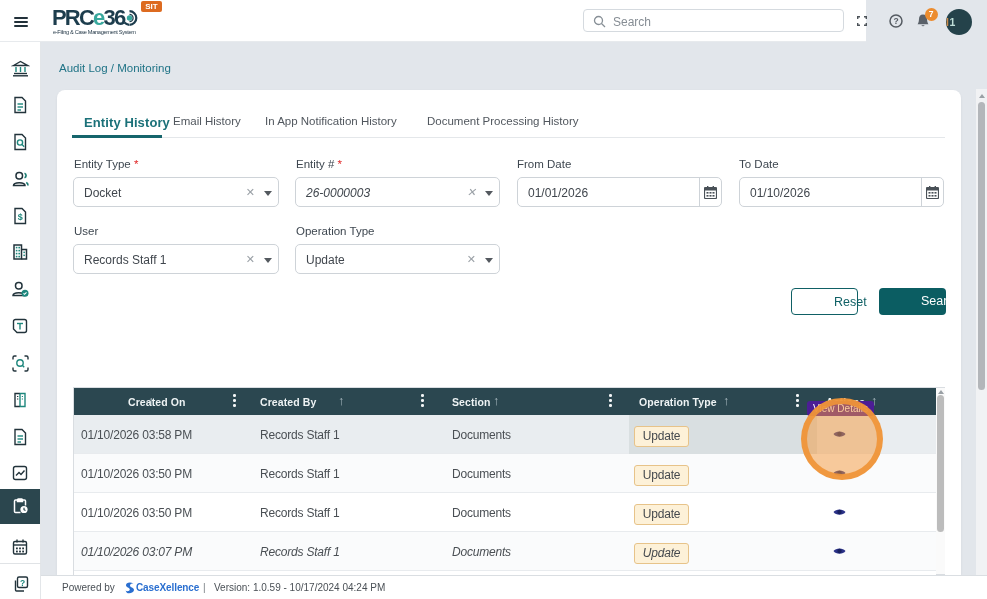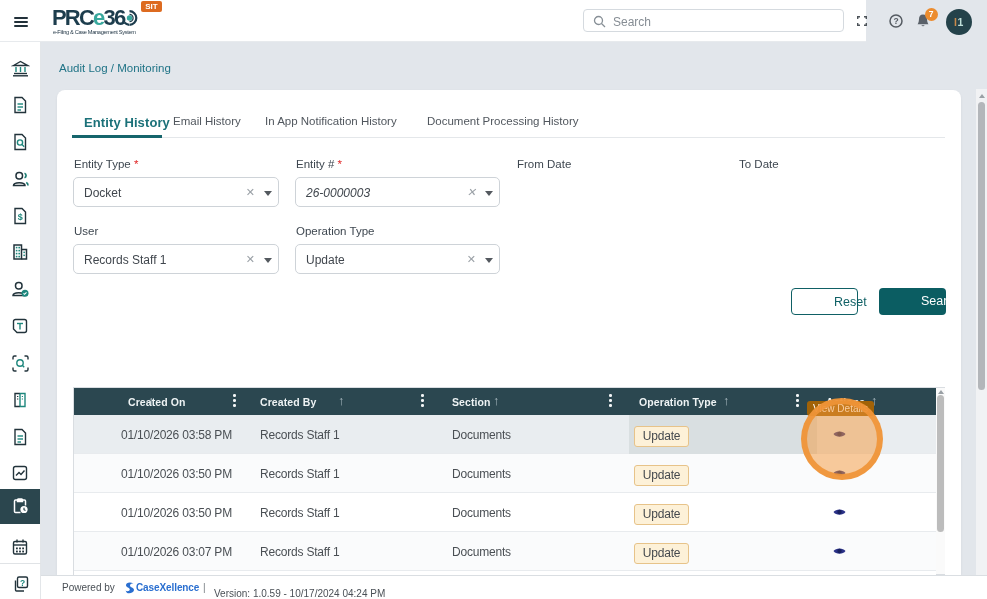--- a/index.html
+++ b/index.html
@@ -9,21 +9,21 @@
 
 #topbar { left:0; top:0; width:866px; height:42px; background:#fff; border-bottom:1px solid #e7eaed; z-index:20; }
 #burger div { position:absolute; left:14px; width:14.3px; height:2.1px; background:#22313a; border-radius:1px; }
 #logoTxt { left:52px; top:7px; font-size:22px; font-weight:bold; color:#1d3d4d; letter-spacing:-1.8px; line-height:22px;}
 #logoTxt .e { color:#38a89d; }
 #logoSub { left:53px; top:28.5px; font-size:5.7px; color:#273b4a; letter-spacing:-0.35px; }
 #sit { left:141px; top:1px; width:21px; height:11px; background:#dd6b20; border-radius:2px; color:#fff; font-size:8px; font-weight:bold; text-align:center; line-height:11px; }
 #search { left:583px; top:9px; width:261px; height:23px; border:1px solid #d5dadf; border-radius:4px; background:#fff; }
 #search .ph { position:absolute; left:29px; top:4.5px; font-size:12px; color:#868d94; }
 .hicon { color:#565c63; }
-#avatar { left:946px; top:8.5px; width:26px; height:26px; border-radius:50%; background:#24424a; color:#d9ece9; font-size:10.5px; font-weight:bold; text-align:center; line-height:26px; letter-spacing:0.5px; }
+#avatar { left:946px; top:8.5px; width:26px; height:26px; border-radius:50%; background:#24424a; color:#d9ece9; font-size:10.5px; font-weight:bold; line-height:26px; letter-spacing:0.5px; }
 #bellbadge { left:924.5px; top:7.5px; width:13px; height:13px; border-radius:50%; background:#ec8c2e; color:#fff; font-size:8.5px; font-weight:bold; text-align:center; line-height:13px; z-index:22;}
 
 #sidebar { left:0; top:42px; width:41px; height:557px; background:#fff; border-right:1px solid #e3e6e9; z-index:15; }
 .sic { position:absolute; left:8px; width:24px; height:24px; display:flex; align-items:center; justify-content:center; }
 #selbox { position:absolute; left:0; width:40px; height:35px; background:#2b464e; border-radius:0; }
 #sidediv { position:absolute; left:0; width:41px; height:1px; background:#e0e3e6; }
 
 #crumb { left:59px; top:62px; font-size:11.5px; color:#1f7386; z-index:5;text-align:center;}
 
 #card { left:57px; top:90px; width:904px; height:485px; background:#fff; border-radius:8px 8px 0 0; box-shadow:0 1px 3px rgba(0,0,0,0.06); z-index:4; }
@@ -44,36 +44,36 @@
 #resetbtn { left:734px; border:1px solid #0f6065; color:#0f6065; background:#fff; }
 #searchbtn { left:822px; background:#0b5d62; color:#fff; }
 
 #tbl { position:absolute; left:16px; top:297px; width:872px; height:188px; border:1px solid #d9dde1; }
 #thead { position:absolute; left:0; top:0; width:862px; height:27px; background:#2b4750; }
 .th { position:absolute; top:8px; font-size:10.5px; font-weight:bold; color:#eef3f4; letter-spacing:0.1px; }
 .sortarr { position:absolute; top:6px; color:#a7b7bd; font-size:12.5px; }
 .dots { position:absolute; top:6px; width:3px; }
 .dots i { display:block; width:2.6px; height:2.6px; background:#f2f5f6; border-radius:50%; margin-bottom:2.4px; }
 .trow { position:absolute; left:0; width:862px; height:39px; border-bottom:1px solid #e8ebee; font-size:12px; color:#4a4f54; letter-spacing:-0.2px; }
-.trow .c1 { position:absolute; left:7px; top:13px;margin-left:40px; }
+.trow .c1 { position:absolute; left:7px; top:13px; }
 .trow .c2 { position:absolute; left:186px; top:13px; }
 .trow .c3 { position:absolute; left:378px; top:13px; }
 .badge { position:absolute; left:560px; top:11px; width:55px; height:21px; background:#fdf1d8; border:1px solid #e7c389; border-radius:3px; font-size:12px; color:#45494e; text-align:center; line-height:19px; letter-spacing:-0.2px; }
 .eye { position:absolute; left:759px; top:15px; }
 
 #tsb { position:absolute; left:862px; top:0; width:9px; height:186px; background:#fafafa; }
 #tsbthumb { position:absolute; left:1px; top:7px; width:7px; height:137px; background:#bcbcbc; border-radius:3.5px; }
 
 #psb { left:976px; top:89px; width:11px; height:486px; background:#f1f2f4; z-index:6;}
 #psbthumb { position:absolute; left:2px; top:13px; width:7px; height:288px; background:#b3b6ba; border-radius:3.5px; }
 
 #footer { left:41px; top:575px; width:946px; height:24px; background:#fff; border-top:1px solid #dadee2; z-index:18; font-size:10px; color:#4a5056; }
 #footer .cx { color:#2a6fd0; font-weight:bold; font-size:10px; letter-spacing:-0.1px; }
 
-#tooltip { left:807px; top:401px; width:67px; height:15px; background:#a16207; border-radius:3px; color:#fff; font-size:10px; text-align:center; line-height:15px; z-index:30; }
+#tooltip { left:807px; top:401px; width:67px; height:15px; background:#4c1d95; border-radius:3px; color:#fff; font-size:10px; text-align:center; line-height:15px; z-index:30; }
 #ocircle { left:801px; top:398px; width:82px; height:82px; border-radius:50%; border:6.5px solid rgba(239,148,55,0.92); background:rgba(243,152,58,0.5); z-index:31; }
 </style>
 </head>
 <body>
 
 <div class="abs" style="left:41px;top:42px;width:946px;height:533px;background:#e2e6eb;"></div>
 
 <div class="abs" id="card">
   <div class="tab active" style="left:27px;">Entity History</div>
   <div class="tab" style="left:116px;">Email History</div>
@@ -89,20 +89,58 @@
 
   <div class="fbox" style="left:16px;top:87px;width:206px;">
       <span class="val">Docket</span>
       <span class="clr">✕</span>
       <span class="car"></span>
     </div>
   <div class="fbox" style="left:238px;top:87px;width:205px;font-style:italic;">
       <span class="val">26-0000003</span>
       <span class="clr">✕</span>
       <span class="car"></span>
+    </div>
+  <div class="fbox" style="left:460px;top:87px;width:205px;">
+      <span class="val">01/01/2026</span>
+      <span class="calbtn">
+        <svg width="13" height="13" viewBox="0 0 13 13">
+          <rect x="0.5" y="1.5" width="12" height="11" rx="1" fill="none" stroke="#495057" stroke-width="1.2"></rect>
+          <rect x="0.5" y="1.5" width="12" height="3" fill="#495057"></rect>
+          <rect x="3" y="0" width="1.4" height="3" fill="#495057"></rect>
+          <rect x="8.6" y="0" width="1.4" height="3" fill="#495057"></rect>
+          <g fill="#495057">
+            <rect x="2.5" y="6" width="2" height="1.6"></rect>
+            <rect x="5.5" y="6" width="2" height="1.6"></rect>
+            <rect x="8.5" y="6" width="2" height="1.6"></rect>
+            <rect x="2.5" y="9" width="2" height="1.6"></rect>
+            <rect x="5.5" y="9" width="2" height="1.6"></rect>
+            <rect x="8.5" y="9" width="2" height="1.6"></rect>
+          </g>
+        </svg>
+      </span>
+    </div>
+  <div class="fbox" style="left:682px;top:87px;width:205px;">
+      <span class="val">01/10/2026</span>
+      <span class="calbtn">
+        <svg width="13" height="13" viewBox="0 0 13 13">
+          <rect x="0.5" y="1.5" width="12" height="11" rx="1" fill="none" stroke="#495057" stroke-width="1.2"></rect>
+          <rect x="0.5" y="1.5" width="12" height="3" fill="#495057"></rect>
+          <rect x="3" y="0" width="1.4" height="3" fill="#495057"></rect>
+          <rect x="8.6" y="0" width="1.4" height="3" fill="#495057"></rect>
+          <g fill="#495057">
+            <rect x="2.5" y="6" width="2" height="1.6"></rect>
+            <rect x="5.5" y="6" width="2" height="1.6"></rect>
+            <rect x="8.5" y="6" width="2" height="1.6"></rect>
+            <rect x="2.5" y="9" width="2" height="1.6"></rect>
+            <rect x="5.5" y="9" width="2" height="1.6"></rect>
+            <rect x="8.5" y="9" width="2" height="1.6"></rect>
+          </g>
+        </svg>
+      </span>
     </div>
 
   <div class="flabel" style="left:17px;top:135px;">User</div>
   <div class="flabel" style="left:239px;top:135px;">Operation Type</div>
   <div class="fbox" style="left:16px;top:154px;width:206px;">
       <span class="val">Records Staff 1</span>
       <span class="clr">✕</span>
       <span class="car"></span>
     </div>
   <div class="fbox" style="left:238px;top:154px;width:205px;">
@@ -171,21 +209,21 @@
     <div class="trow" style="top:105px;background:#ffffff;">
       <span class="c1">01/10/2026 03:50 PM</span>
         <span class="c2">Records Staff 1</span>
         <span class="c3">Documents</span>
       <span class="badge">Update</span>
       <svg class="eye" width="13" height="8" viewBox="0 0 13 8">
           <path d="M0.5 4 C2.8 0.5 10.2 0.5 12.5 4 C10.2 7.5 2.8 7.5 0.5 4 Z" fill="#2a3187"></path>
           <circle cx="6.5" cy="4" r="2.2" fill="#171f5e"></circle>
         </svg>
     </div>
-    <div class="trow" style="top:144px;background:#fafbfc;">
+    <div class="trow" style="top:144px;background:#fafbfc;font-style:italic;">
       <span class="c1">01/10/2026 03:07 PM</span>
         <span class="c2">Records Staff 1</span>
         <span class="c3">Documents</span>
       <span class="badge">Update</span>
       <svg class="eye" width="13" height="8" viewBox="0 0 13 8">
           <path d="M0.5 4 C2.8 0.5 10.2 0.5 12.5 4 C10.2 7.5 2.8 7.5 0.5 4 Z" fill="#2a3187"></path>
           <circle cx="6.5" cy="4" r="2.2" fill="#171f5e"></circle>
         </svg>
     </div>
     <div class="trow" style="top:183px;background:#ffffff;border-bottom:none;height:5px;"></div>
@@ -203,21 +241,21 @@
   <div id="psbthumb"></div>
 </div>
 
 <div class="abs" id="footer">
   <span style="position:absolute;left:21px;top:6px;">Powered by</span>
   <svg style="position:absolute;left:84px;top:5px;" width="10" height="13" viewBox="0 0 10 13">
       <path d="M8.5 2.5 C5 0.5 1 1.5 1 4.2 C1 6.5 4.5 6.3 4.8 8.2 C5 10 2 10.8 0.5 9.5 L2 12 C5.5 12.8 9 11.5 9 9 C9 6.5 5 6.5 5 4.5 C5 2.8 7 2.5 8.5 2.5 Z" fill="#2a6fd0"></path>
     </svg>
   <span class="cx" style="position:absolute;left:95px;top:6px;">CaseXellence</span>
   <span style="position:absolute;left:162px;top:6px;color:#7a8086;">|</span>
-  <span style="position:absolute;left:173px;top:12px;">Version: 1.0.59 - 10/17/2024 04:24 PM</span>
+  <span style="position:absolute;left:173px;top:6px;">Version: 1.0.59 - 10/17/2024 04:24 PM</span>
 </div>
 
 <div class="abs" id="topbar">
   <div id="burger">
       <div style="top:16.8px;"></div>
       <div style="top:20.8px;"></div>
       <div style="top:24.8px;"></div>
     </div>
   <div class="abs" id="logoTxt">PRC<span class="e">e</span>36</div>
   <svg class="abs" style="left:122px;top:10px;" width="16" height="16" viewBox="0 0 16 16">

